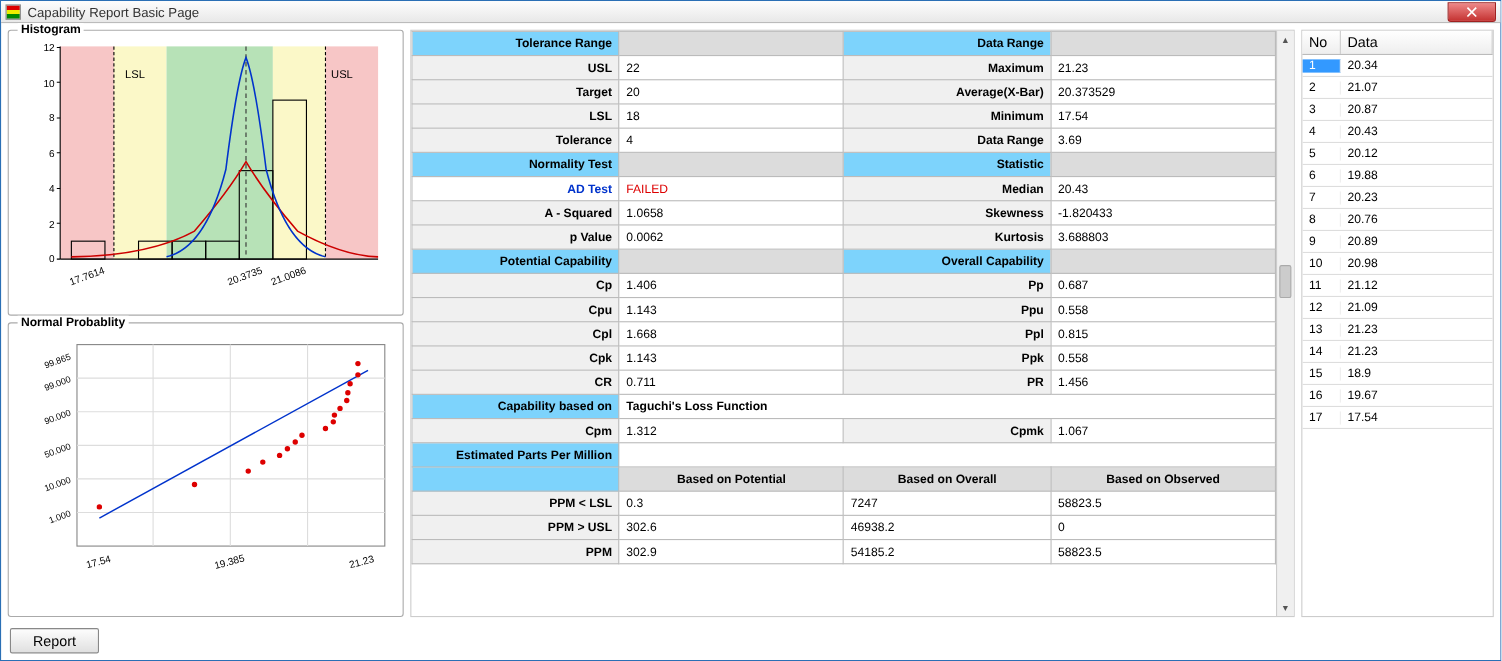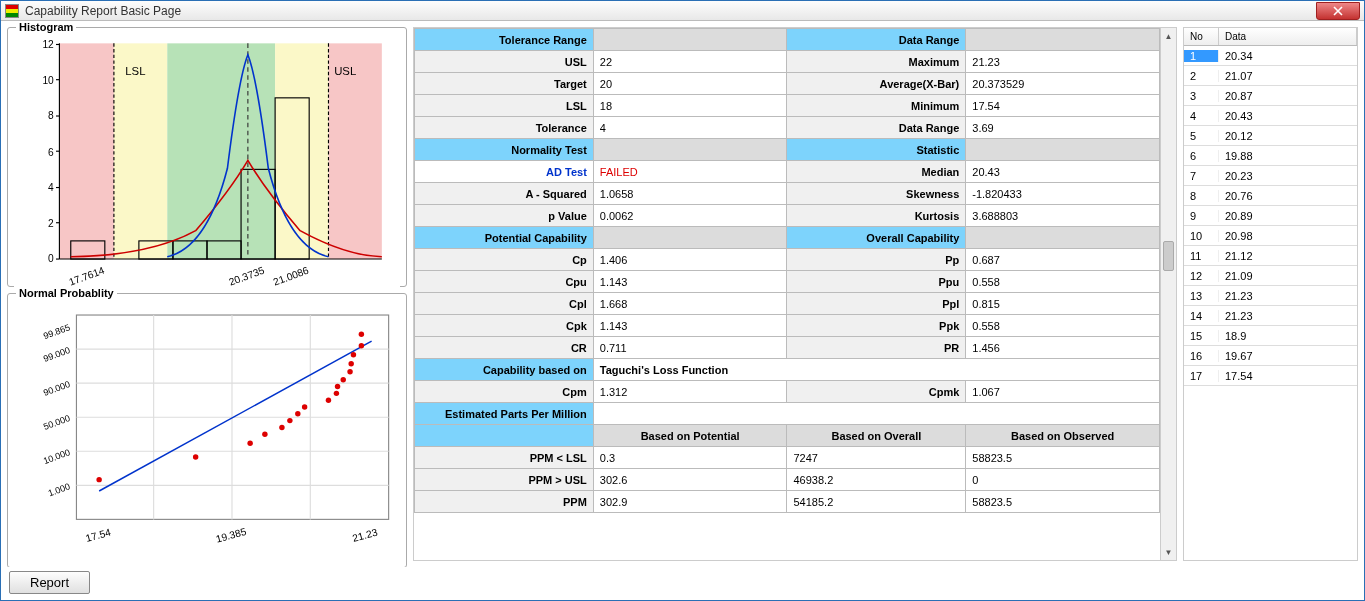--- a/index.html
+++ b/index.html
@@ -4,38 +4,38 @@
 <style>
 * { box-sizing: border-box; margin: 0; padding: 0; }
 body { font-family: Arial, sans-serif; font-size: 11px; background: #fff; }
 .window { width: 1365px; height: 601px; border: 1px solid #2a6fb5; display: flex; flex-direction: column; }
 .titlebar { height: 20px; background: linear-gradient(to bottom, #fdfdfd, #e8e8e8); border-bottom: 1px solid #bbb; display: flex; align-items: center; padding: 0 4px; position: relative; }
 .app-icon { width: 14px; height: 14px; margin-right: 6px; display: inline-block; background: linear-gradient(to bottom, #d00 0%, #d00 33%, #ee0 33%, #ee0 66%, #080 66%, #080 100%); border: 1px solid #888; }
 .titlebar-title { font-size: 12px; color: #333; }
 .close-btn { position: absolute; right: 4px; top: 1px; width: 44px; height: 18px; background: linear-gradient(to bottom, #e88, #c43231); border: 1px solid #a02020; border-radius: 0 0 3px 3px; display: flex; align-items: center; justify-content: center; color: #fff; font-weight: bold; font-size: 11px; cursor: pointer; }
 .close-btn svg { width: 10px; height: 10px; }
 .content { flex: 1; display: flex; padding: 6px; gap: 6px; overflow: hidden; }
-.left-col { width: 400px; display: flex; flex-direction: column; gap: 6px; }
+.left-col { width: 360px; display: flex; flex-direction: column; gap: 6px; }
 .panel { border: 1px solid #aaa; border-radius: 3px; padding: 4px 6px 6px 6px; position: relative; }
 .panel-title { position: absolute; top: -7px; left: 8px; background: #fff; padding: 0 3px; font-weight: bold; font-size: 11px; }
 .chart-area { width: 100%; background: #fff; }
 .mid-col { flex: 1; border: 1px solid #ccc; position: relative; display: flex; }
 .stats-scroll { flex: 1; overflow-y: auto; }
 .stats-table { width: 100%; border-collapse: collapse; }
 .stats-table td { border: 1px solid #bbb; height: 22px; padding: 2px 6px; font-size: 11px; }
 .stats-table td.label { text-align: right; font-weight: bold; background: #f0f0f0; }
 .stats-table td.header-highlight { background: #3399ff; color: #fff; text-align: right; font-weight: bold; }
 .stats-table td.section { background: #7dd3fc; text-align: right; font-weight: bold; }
 .stats-table td.section-center { background: #dcdcdc; text-align: center; font-weight: bold; }
 .stats-table td.value { background: #fff; text-align: left; }
 .stats-table td.blue-label { text-align: right; font-weight: bold; color: #0033cc; }
 .stats-table td.red-val { background: #fff; color: #d00; text-align: left; }
 .right-col { width: 175px; border: 1px solid #ccc; display: flex; flex-direction: column; }
 .data-header { display: flex; background: linear-gradient(to bottom, #fff, #eee); border-bottom: 1px solid #bbb; }
-.data-header div { padding: 3px 6px; font-size: 10px; border-right: 1px solid #ccc; }
+.data-header div { padding: 3px 6px; font-size: 13px; border-right: 1px solid #ccc; }
 .data-header .col-no { width: 35px; }
 .data-header .col-data { flex: 1; }
 .data-rows { flex: 1; overflow-y: auto; }
 .data-row { display: flex; border-bottom: 1px solid #ddd; height: 20px; align-items: center; }
 .data-row .col-no { width: 35px; padding: 0 6px; border-right: 1px solid #eee; }
 .data-row .col-data { flex: 1; padding: 0 6px; }
 .data-row.selected .col-no { background: #3399ff; color: #fff; }
 .footer { padding: 4px 8px 6px 8px; }
 .report-btn { padding: 3px 20px; font-size: 13px; border: 1px solid #888; border-radius: 2px; background: linear-gradient(to bottom, #fdfdfd, #e0e0e0); cursor: pointer; }
 .scrollbar-v { width: 16px; background: #f0f0f0; border-left: 1px solid #ccc; position: relative; }

